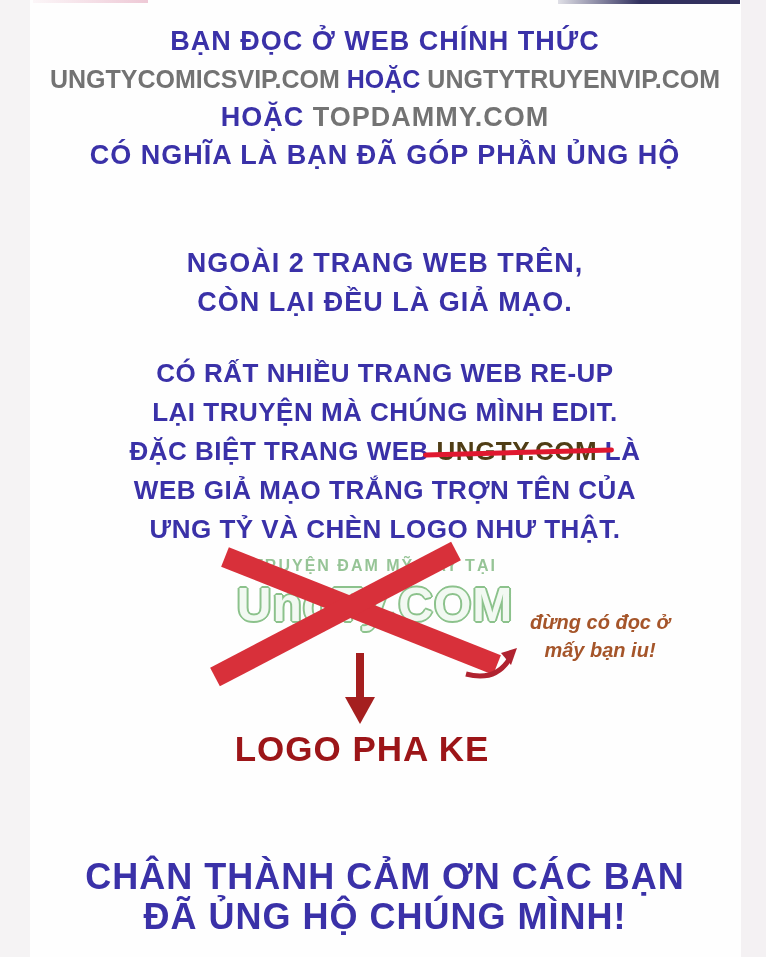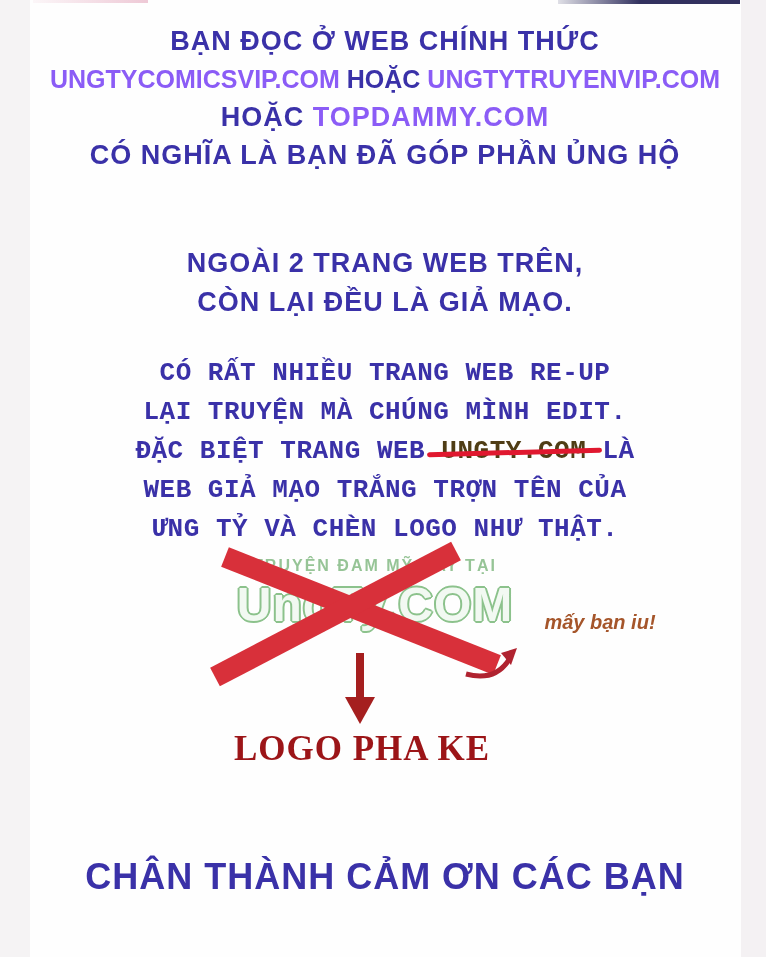--- a/index.html
+++ b/index.html
@@ -14,30 +14,30 @@
   }
   .edge-left  { position: absolute; left: 0; top: 0; bottom: 0; width: 30px; background: #f5f3f4; }
   .edge-right { position: absolute; right: 0; top: 0; bottom: 0; width: 25px; background: #f4f1f3; }
   .deco-pink  { position: absolute; left: 33px; top: 0; width: 115px; height: 3px;
                 background: linear-gradient(90deg, rgba(238,201,214,0.15), #eec9d6); }
   .deco-navy  { position: absolute; left: 558px; top: 0; width: 182px; height: 4px;
                 background: linear-gradient(90deg, rgba(50,49,95,0.15), #32315f 45%); }
 
   .block { position: absolute; left: 30px; width: 710px; text-align: center; }
   .blue  { color: #3a31a8; }
-  .red   { color: #8b5cf6; }
+  .red   { color: #737373; }
 
   .hdr      { top: 22px; font-size: 27px; letter-spacing: 1px; }
   .hdr .ln  { line-height: 38px; white-space: nowrap; }
   .hdr .ln-sites { font-size: 25px; letter-spacing: 0; }
 
   .notice     { top: 244px; font-size: 27px; letter-spacing: 1px; text-align: center; }
   .notice .ln { line-height: 39px; }
 
-  .warn     { top: 354px; font-size: 26px; letter-spacing: 0.5px; font-family: Liberation Mono, monospace; }
+  .warn     { top: 354px; font-size: 26px; letter-spacing: 0.5px; }
   .warn .ln { line-height: 39px; white-space: nowrap; }
 
   .strike { color: #4f3d15; position: relative; display: inline-block; }
   .strike::after {
     content: ""; position: absolute; left: -14px; right: -16px; top: 45%;
     height: 5px; background: #e0182f; border-radius: 3px;
     transform: rotate(-1.5deg);
   }
 
   .logo-block { position: absolute; top: 556px; left: 225px; width: 300px; text-align: center; }
@@ -48,21 +48,21 @@
                  -1px -1px #8cc28c, 1px 1px #8cc28c, -1px 1px #8cc28c, 1px -1px #8cc28c;
   }
 
   .hand-note {
     position: absolute; top: 608px; left: 505px; width: 190px; text-align: center;
     font-size: 20px; line-height: 28px; color: #a5552a; font-style: italic;
   }
 
   .caption {
     position: absolute; top: 729px; left: 162px; width: 400px; text-align: center;
-    font-size: 35px; letter-spacing: 1px; color: #9c1518; font-family: Liberation Serif, serif;
+    font-size: 35px; letter-spacing: 1px; color: #9c1518;
   }
 
   .thanks     { top: 857px; font-size: 36px; letter-spacing: 1px; }
   .thanks .ln { line-height: 40px; }
 
   .overlay { position: absolute; left: 0; top: 0; pointer-events: none; }
 </style>
 </head>
 <body>
 
@@ -103,27 +103,29 @@
     <div class="ln blue">WEB GIẢ MẠO TRẮNG TRỢN TÊN CỦA</div>
     <div class="ln blue">ƯNG TỶ VÀ CHÈN LOGO NHƯ THẬT.</div>
   </div>
 
   <div class="logo-block">
     <div class="logo-tagline">TRUYỆN ĐAM MỸ HAY TẠI</div>
     <div class="logo-brand">UngTy.COM</div>
   </div>
 
   <div class="hand-note">
+    <div>đừng có đọc ở</div>
     <div>mấy bạn iu!</div>
   </div>
 
   <div class="caption">LOGO PHA KE</div>
 
   <div class="block thanks">
     <div class="ln blue">CHÂN THÀNH CẢM ƠN CÁC BẠN</div>
+    <div class="ln blue">ĐÃ ỦNG HỘ CHÚNG MÌNH!</div>
   </div>
 
   <svg class="overlay" width="766" height="957" viewBox="0 0 766 957">
     <g>
       <line x1="225" y1="557" x2="497" y2="665" stroke="#d8303a" stroke-width="21"></line>
       <line x1="456" y1="551" x2="215" y2="677" stroke="#d8303a" stroke-width="21"></line>
     </g>
     <g>
       <line x1="360" y1="653" x2="360" y2="702" stroke="#a51f1f" stroke-width="8"></line>
       <polygon points="345,697 375,697 360,724" fill="#a51f1f"></polygon>

